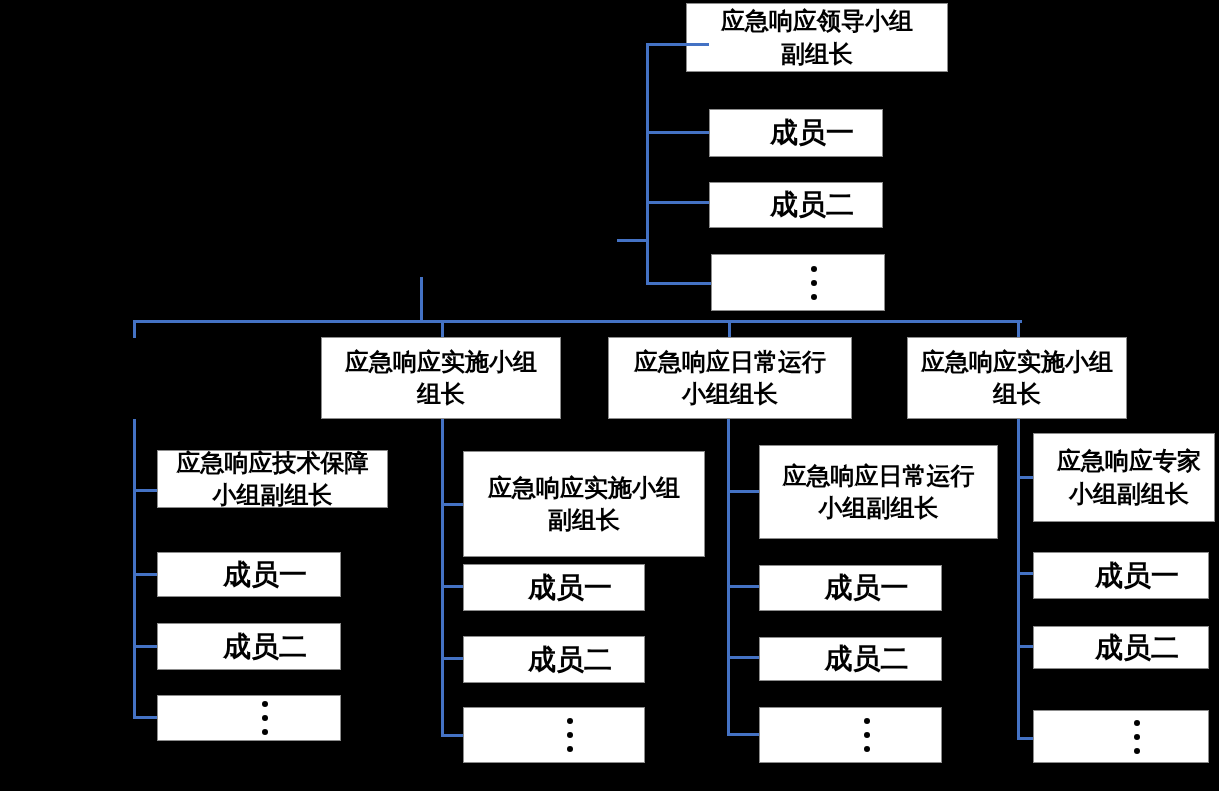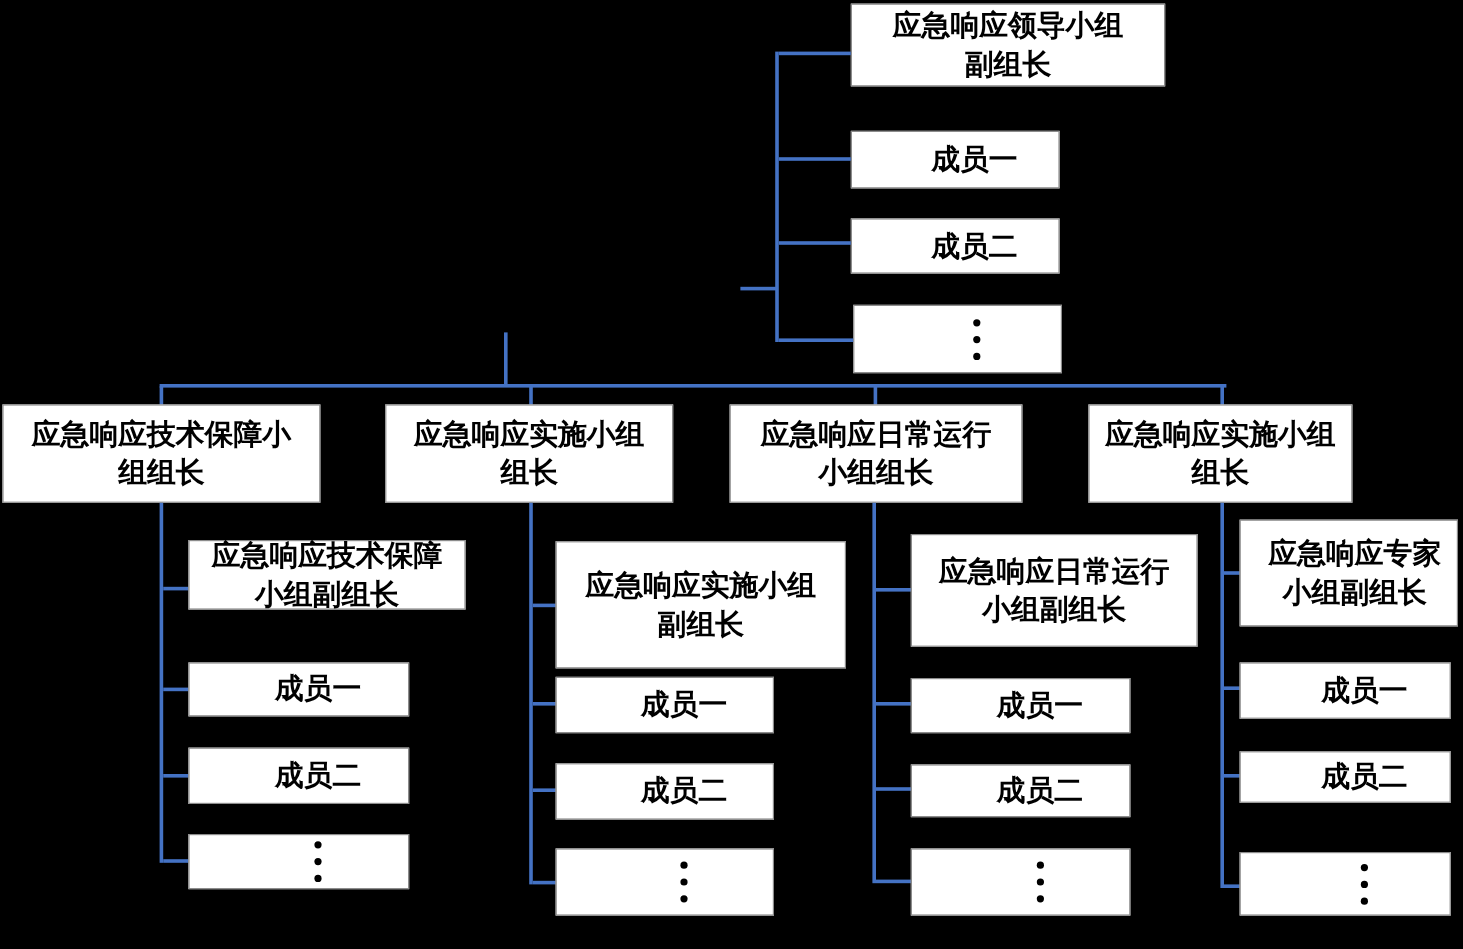--- a/index.html
+++ b/index.html
@@ -21,62 +21,60 @@
     display: flex;
     align-items: center;
     justify-content: center;
     text-align: center;
     color: #000000;
     font-weight: bold;
     white-space: pre-line;
     line-height: 1.35;
   }
   .fs-lg { font-size: 24px; }
-  .fs-md { font-size: 24px; padding-left: 32px; }
+  .fs-md { font-size: 28px; padding-left: 32px; }
   .hline, .vline {
     position: absolute;
     background: #4472C4;
   }
   .vdots { flex-direction: column; }
   .vdots i {
     display: block;
     width: 6px; height: 6px;
     border-radius: 50%;
     background: #000;
     margin: 4px 0;
   }
 </style>
 </head>
 <body>
 
 <div id="canvas">
 
 
-  <div class="box fs-lg" style="left:709px; top:3px; width:262px; height:69px;">应急响应领导小组
+  <div class="box fs-lg" style="left:686px; top:3px; width:262px; height:69px;">应急响应领导小组
 副组长</div>
   <div class="box fs-md" style="left:709px; top:109px; width:174px; height:48px;">成员一</div>
   <div class="box fs-md" style="left:709px; top:182px; width:174px; height:46px;">成员二</div>
   <div class="box fs-md vdots" style="left:711px; top:254px; width:174px; height:57px;"><i></i><i></i><i></i></div>
 
   <div class="hline" style="left:617px; top:239px; width:31px; height:3px;"></div>
   <div class="vline" style="left:646px; top:43px; width:3px; height:242px;"></div>
   <div class="hline" style="left:649px; top:43px; width:60px; height:3px;"></div>
   <div class="hline" style="left:649px; top:131px; width:60px; height:3px;"></div>
   <div class="hline" style="left:649px; top:201px; width:60px; height:3px;"></div>
   <div class="hline" style="left:649px; top:282px; width:62px; height:3px;"></div>
 
   <div class="vline" style="left:420px; top:277px; width:3px; height:45px;"></div>
   <div class="hline" style="left:133px; top:320px; width:889px; height:3px;"></div>
   <div class="vline" style="left:133px; top:322px; width:3px; height:16px;"></div>
   <div class="vline" style="left:441px; top:322px; width:3px; height:16px;"></div>
   <div class="vline" style="left:728px; top:322px; width:3px; height:16px;"></div>
   <div class="vline" style="left:1017px; top:322px; width:3px; height:16px;"></div>
 
-  <div class="box fs-lg" style="left:2px; top:337px; width:265px; height:82px;">应急响应技术保障小
-组组长</div>
   <div class="box fs-lg" style="left:321px; top:337px; width:240px; height:82px;">应急响应实施小组
 组长</div>
   <div class="box fs-lg" style="left:608px; top:337px; width:244px; height:82px;">应急响应日常运行
 小组组长</div>
   <div class="box fs-lg" style="left:907px; top:337px; width:220px; height:82px;">应急响应实施小组
 组长</div>
 
   <div class="vline" style="left:133px; top:419px; width:3px; height:300px;"></div>
   <div class="hline" style="left:136px; top:489px; width:21px; height:3px;"></div>
   <div class="hline" style="left:136px; top:573px; width:21px; height:3px;"></div>

